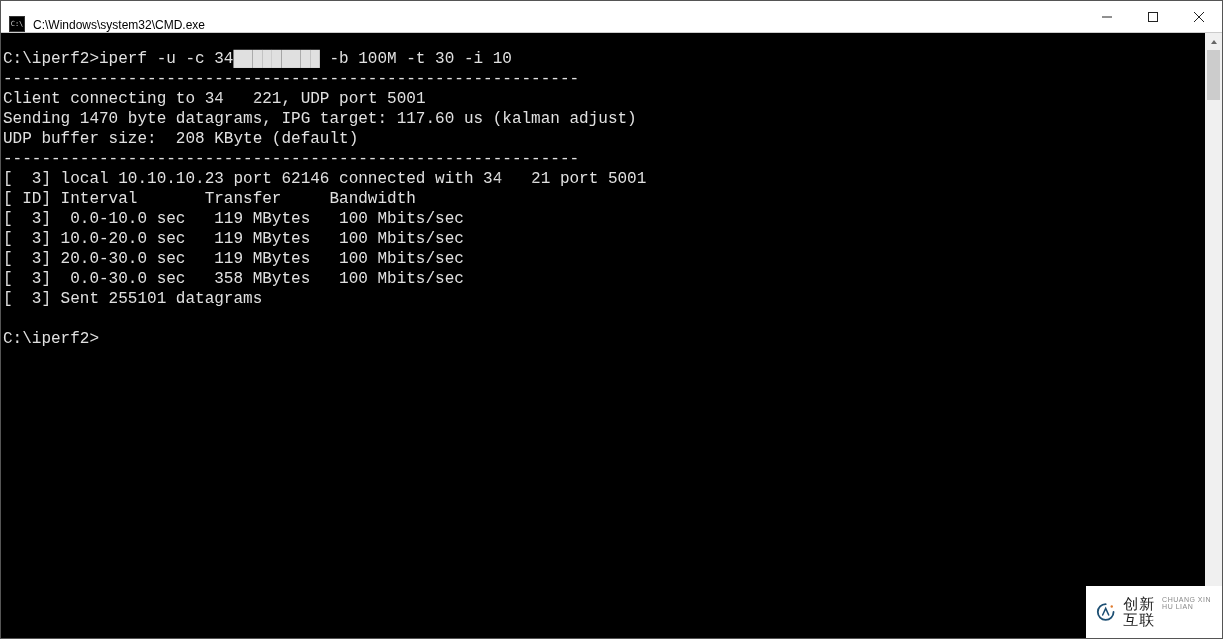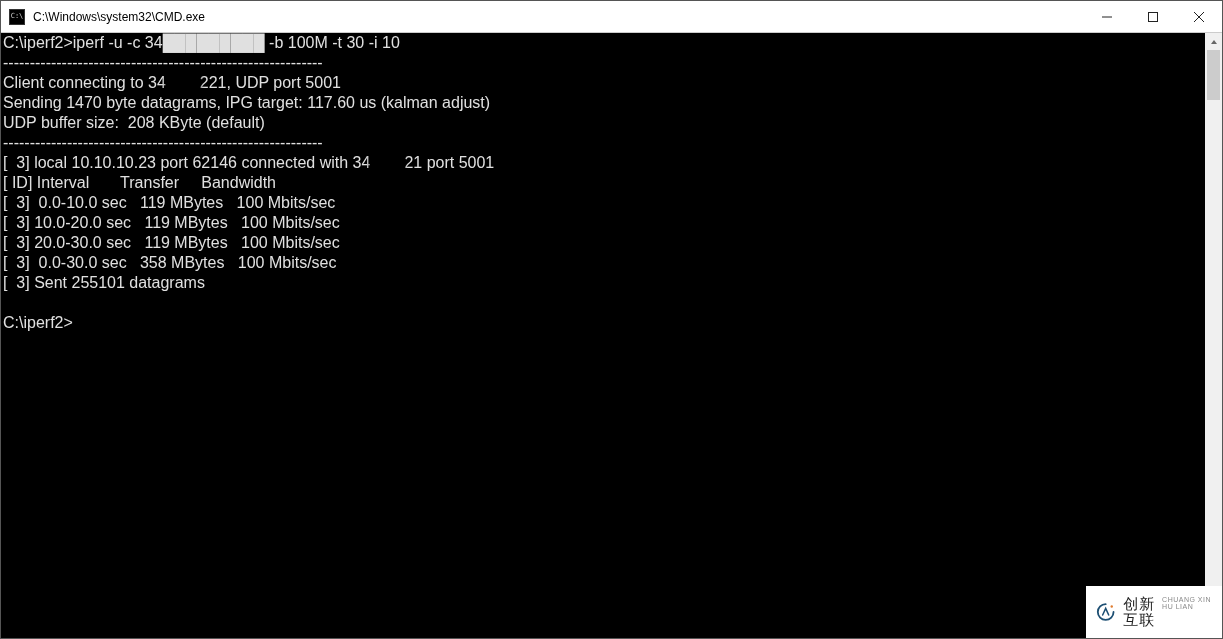--- a/index.html
+++ b/index.html
@@ -18,21 +18,21 @@
     box-sizing: border-box;
     border: 1px solid #555;
     background: #000;
     display: flex;
     flex-direction: column;
   }
   .titlebar {
     height: 31px;
     background: #fff;
     display: flex;
-    align-items: center;
+    align-items: flex-end;
     border-bottom: 1px solid #ccc;
     flex-shrink: 0;
   }
   .titlebar .icon {
     width: 16px;
     height: 16px;
     margin-left: 8px;
     margin-right: 8px;
     background: #000;
     border: 1px solid #333;
@@ -74,24 +74,24 @@
   }
   .terminal-wrap {
     flex: 1;
     display: flex;
     background: #000;
     position: relative;
     overflow: hidden;
   }
   .terminal {
     flex: 1;
-    padding: 0 2px 2px 2px;
+    padding: 16px 2px 2px 2px;
     background: #000;
     color: #e0e0e0;
-    font-family: Liberation Sans, sans-serif;
+    font-family: Liberation Mono, monospace;
     font-size: 16px;
     line-height: 20px;
     white-space: pre;
     overflow: hidden;
   }
   .scrollbar {
     width: 17px;
     background: #f0f0f0;
     position: relative;
     flex-shrink: 0;

